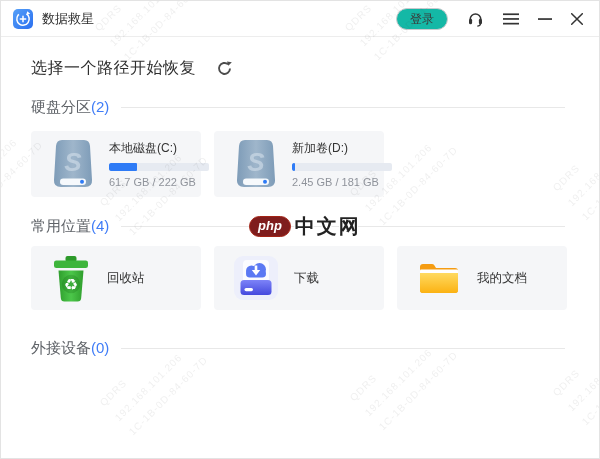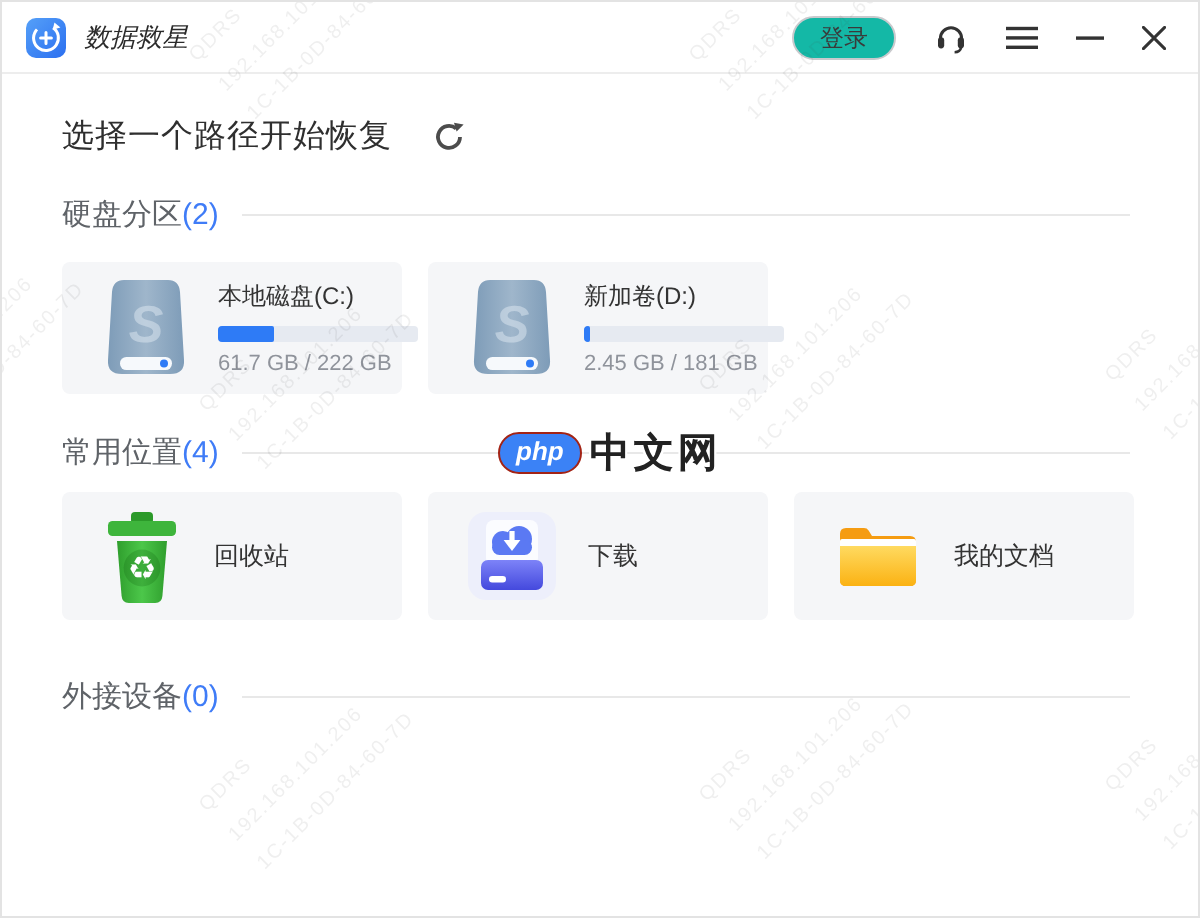--- a/index.html
+++ b/index.html
@@ -9,21 +9,21 @@
     background:#fff; color:#303133; overflow:hidden; position:relative;
     border:1px solid #e3e3e3;
   }
 
   
   .titlebar { height:36px; display:flex; align-items:center; padding:0 16px 0 12px;
               border-bottom:1px solid #ededed; position:relative; z-index:10; background:#fff; }
   .app-icon { width:20px; height:20px; border-radius:5px;
               background:linear-gradient(135deg,#55a0f8,#2b6ff0);
               display:flex; align-items:center; justify-content:center; flex:0 0 auto; }
-  .app-title { margin-left:9px; font-size:13px; color:#2b2b2b;font-style:italic; }
+  .app-title { margin-left:9px; font-size:13px; color:#2b2b2b; }
   .tb-spacer { flex:1; }
   .login-btn { font-size:12px; color:#3a3a3a; border:1px solid #c9cacd; border-radius:11px;
                padding:2px 13px; background:#14b8a6; cursor:pointer; line-height:16px;text-align:center; }
   .icon-btn { margin-left:19px; display:flex; align-items:center; justify-content:center;
               cursor:pointer; color:#333; }
 
   
   .content { padding:0 34px 0 30px; position:relative; z-index:5; }
   .heading-row { margin-top:21px; display:flex; align-items:center; gap:21px; }
   .heading { font-size:16px; color:#2f2f2f; letter-spacing:0.5px; }
@@ -60,21 +60,21 @@
         font-size:10px; line-height:2.05; letter-spacing:1px; white-space:nowrap;
         z-index:50; pointer-events:none; }
   .wm-t1{left:95px;  top:-25px;} .wm-t2{left:345px; top:-25px;}
   .wm-t3{left:-65px; top:135px;} .wm-t4{left:100px; top:150px;}
   .wm-t5{left:350px; top:140px;} .wm-t6{left:553px; top:135px;}
   .wm-t7{left:100px; top:350px;} .wm-t8{left:350px; top:345px;}
   .wm-t9{left:553px; top:340px;}
 
   .php-logo { position:absolute; left:248px; top:212px; z-index:60; display:flex;
               align-items:center; gap:4px; pointer-events:none; }
-  .php-badge { background:#3b82f6; border:1.5px solid #a32315; color:#fff;
+  .php-badge { background:#7f1d1d; border:1.5px solid #a32315; color:#fff;
                font-style:italic; font-weight:bold; font-size:13px;
                border-radius:12px; padding:1px 8px 3px; line-height:15px; }
   .php-site { font-size:20px; font-weight:bold; color:#222; letter-spacing:2px;
               text-shadow:-1px -1px 0 #fff,1px -1px 0 #fff,-1px 1px 0 #fff,1px 1px 0 #fff; }
 
   svg { display:block; }
 </style>
 </head>
 <body>
 

